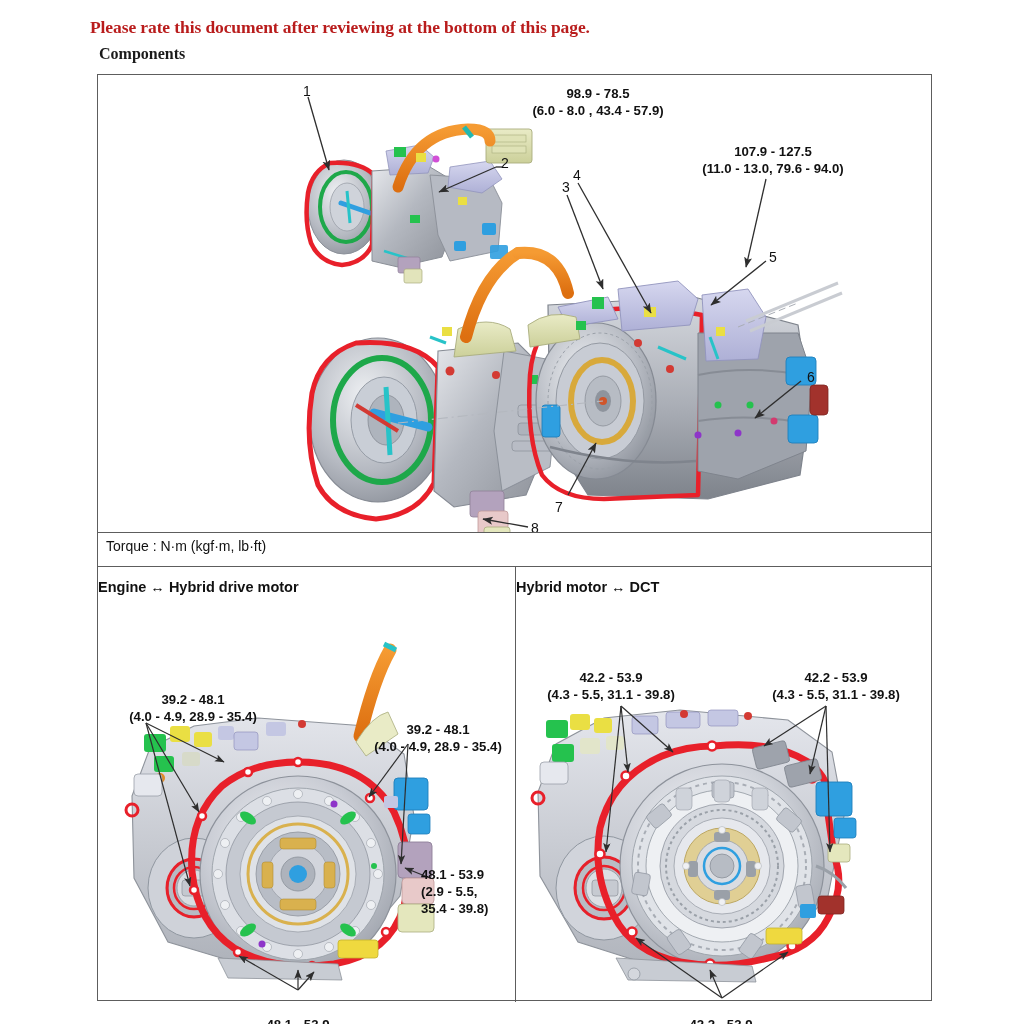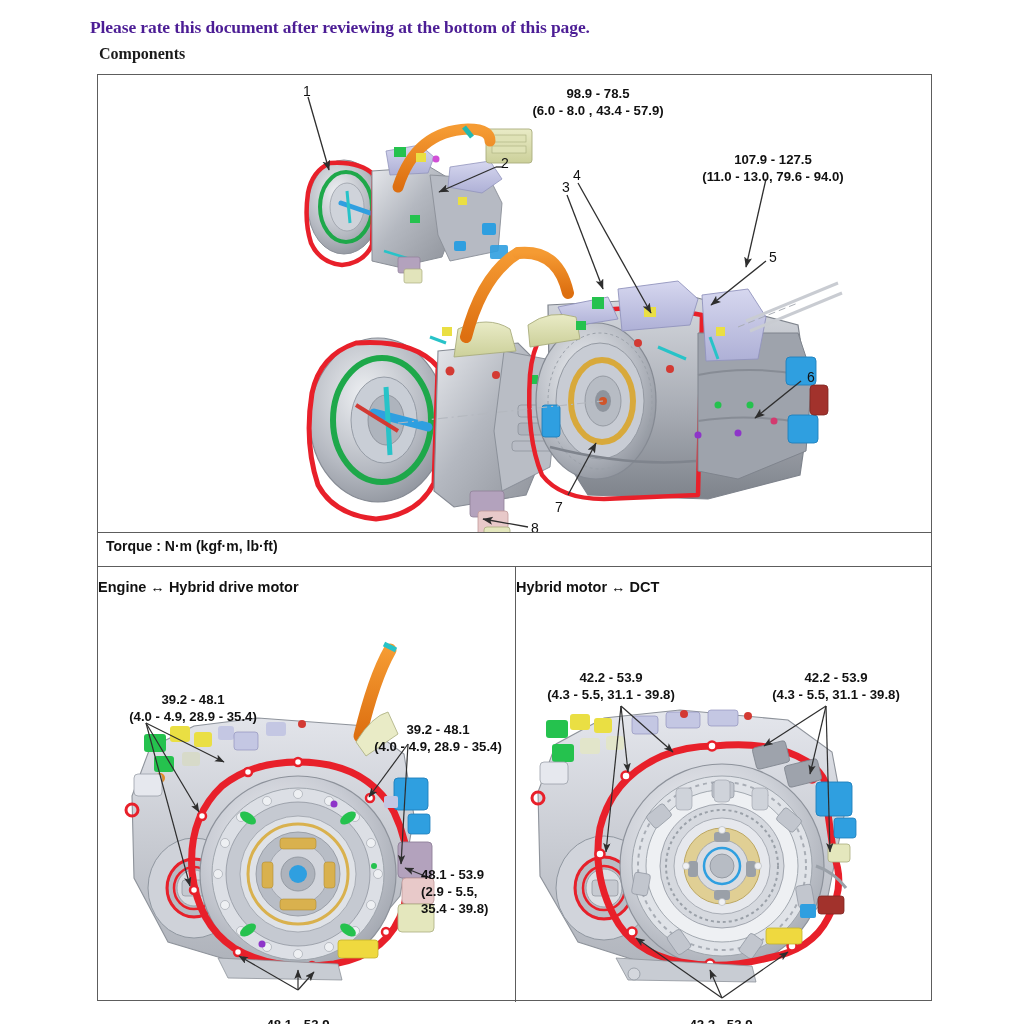--- a/index.html
+++ b/index.html
@@ -21,21 +21,21 @@
   }
 
   
   #rate-notice {
     position: absolute;
     left: 90px;
     top: 17px;
     font-family: "Liberation Serif", serif;
     font-weight: bold;
     font-size: 17.5px;
-    color: #4c1d95;
+    color: #b91c1c;
     letter-spacing: -0.1px;
     white-space: nowrap;
   }
   #section-title {
     position: absolute;
     left: 99px;
     top: 45px;
     font-family: "Liberation Serif", serif;
     font-size: 16px;
     color: #1a1a1a;
@@ -102,21 +102,21 @@
     font-size: 14.5px;
     color: #111;
     white-space: nowrap;
     text-align: left;
   }
   #torque-note {
     position: absolute;
     left: 8px;
     top: 463px;
     font-family: "Liberation Sans", sans-serif;
-    font-weight: bold;
+    font-weight: normal;
     font-size: 14px;
     color: #111;
     white-space: nowrap;
   }
 
   
   .overlay {
     position: absolute;
     left: 0; top: 0;
     width: 100%; height: 100%;
@@ -308,21 +308,21 @@
         <line x1="668" y1="186" x2="613" y2="230" stroke="#2e2e2e" stroke-width="1.3" marker-end="url(#arrHead)"></line>
         <line x1="703" y1="306" x2="657" y2="343" stroke="#2e2e2e" stroke-width="1.3" marker-end="url(#arrHead)"></line>
         <line x1="470" y1="420" x2="498" y2="368" stroke="#2e2e2e" stroke-width="1.3" marker-end="url(#arrHead)"></line>
         <line x1="430" y1="452" x2="385" y2="444" stroke="#2e2e2e" stroke-width="1.3" marker-end="url(#arrHead)"></line>
       </svg>
 
       <div class="spec" style="left:400px; top:10px; width:200px;">
         <div>98.9 - 78.5</div>
         <div>(6.0 - 8.0 , 43.4 - 57.9)</div>
       </div>
-      <div class="spec" style="left:560px; top:76px; width:230px;">
+      <div class="spec" style="left:560px; top:68px; width:230px;">
         <div>107.9 - 127.5</div>
         <div>(11.0 - 13.0, 79.6 - 94.0)</div>
       </div>
 
       <div class="callout" style="left:205px; top:8px;">1</div>
       <div class="callout" style="left:403px; top:80px;">2</div>
       <div class="callout" style="left:464px; top:104px;">3</div>
       <div class="callout" style="left:475px; top:92px;">4</div>
       <div class="callout" style="left:671px; top:174px;">5</div>
       <div class="callout" style="left:709px; top:294px;">6</div>

